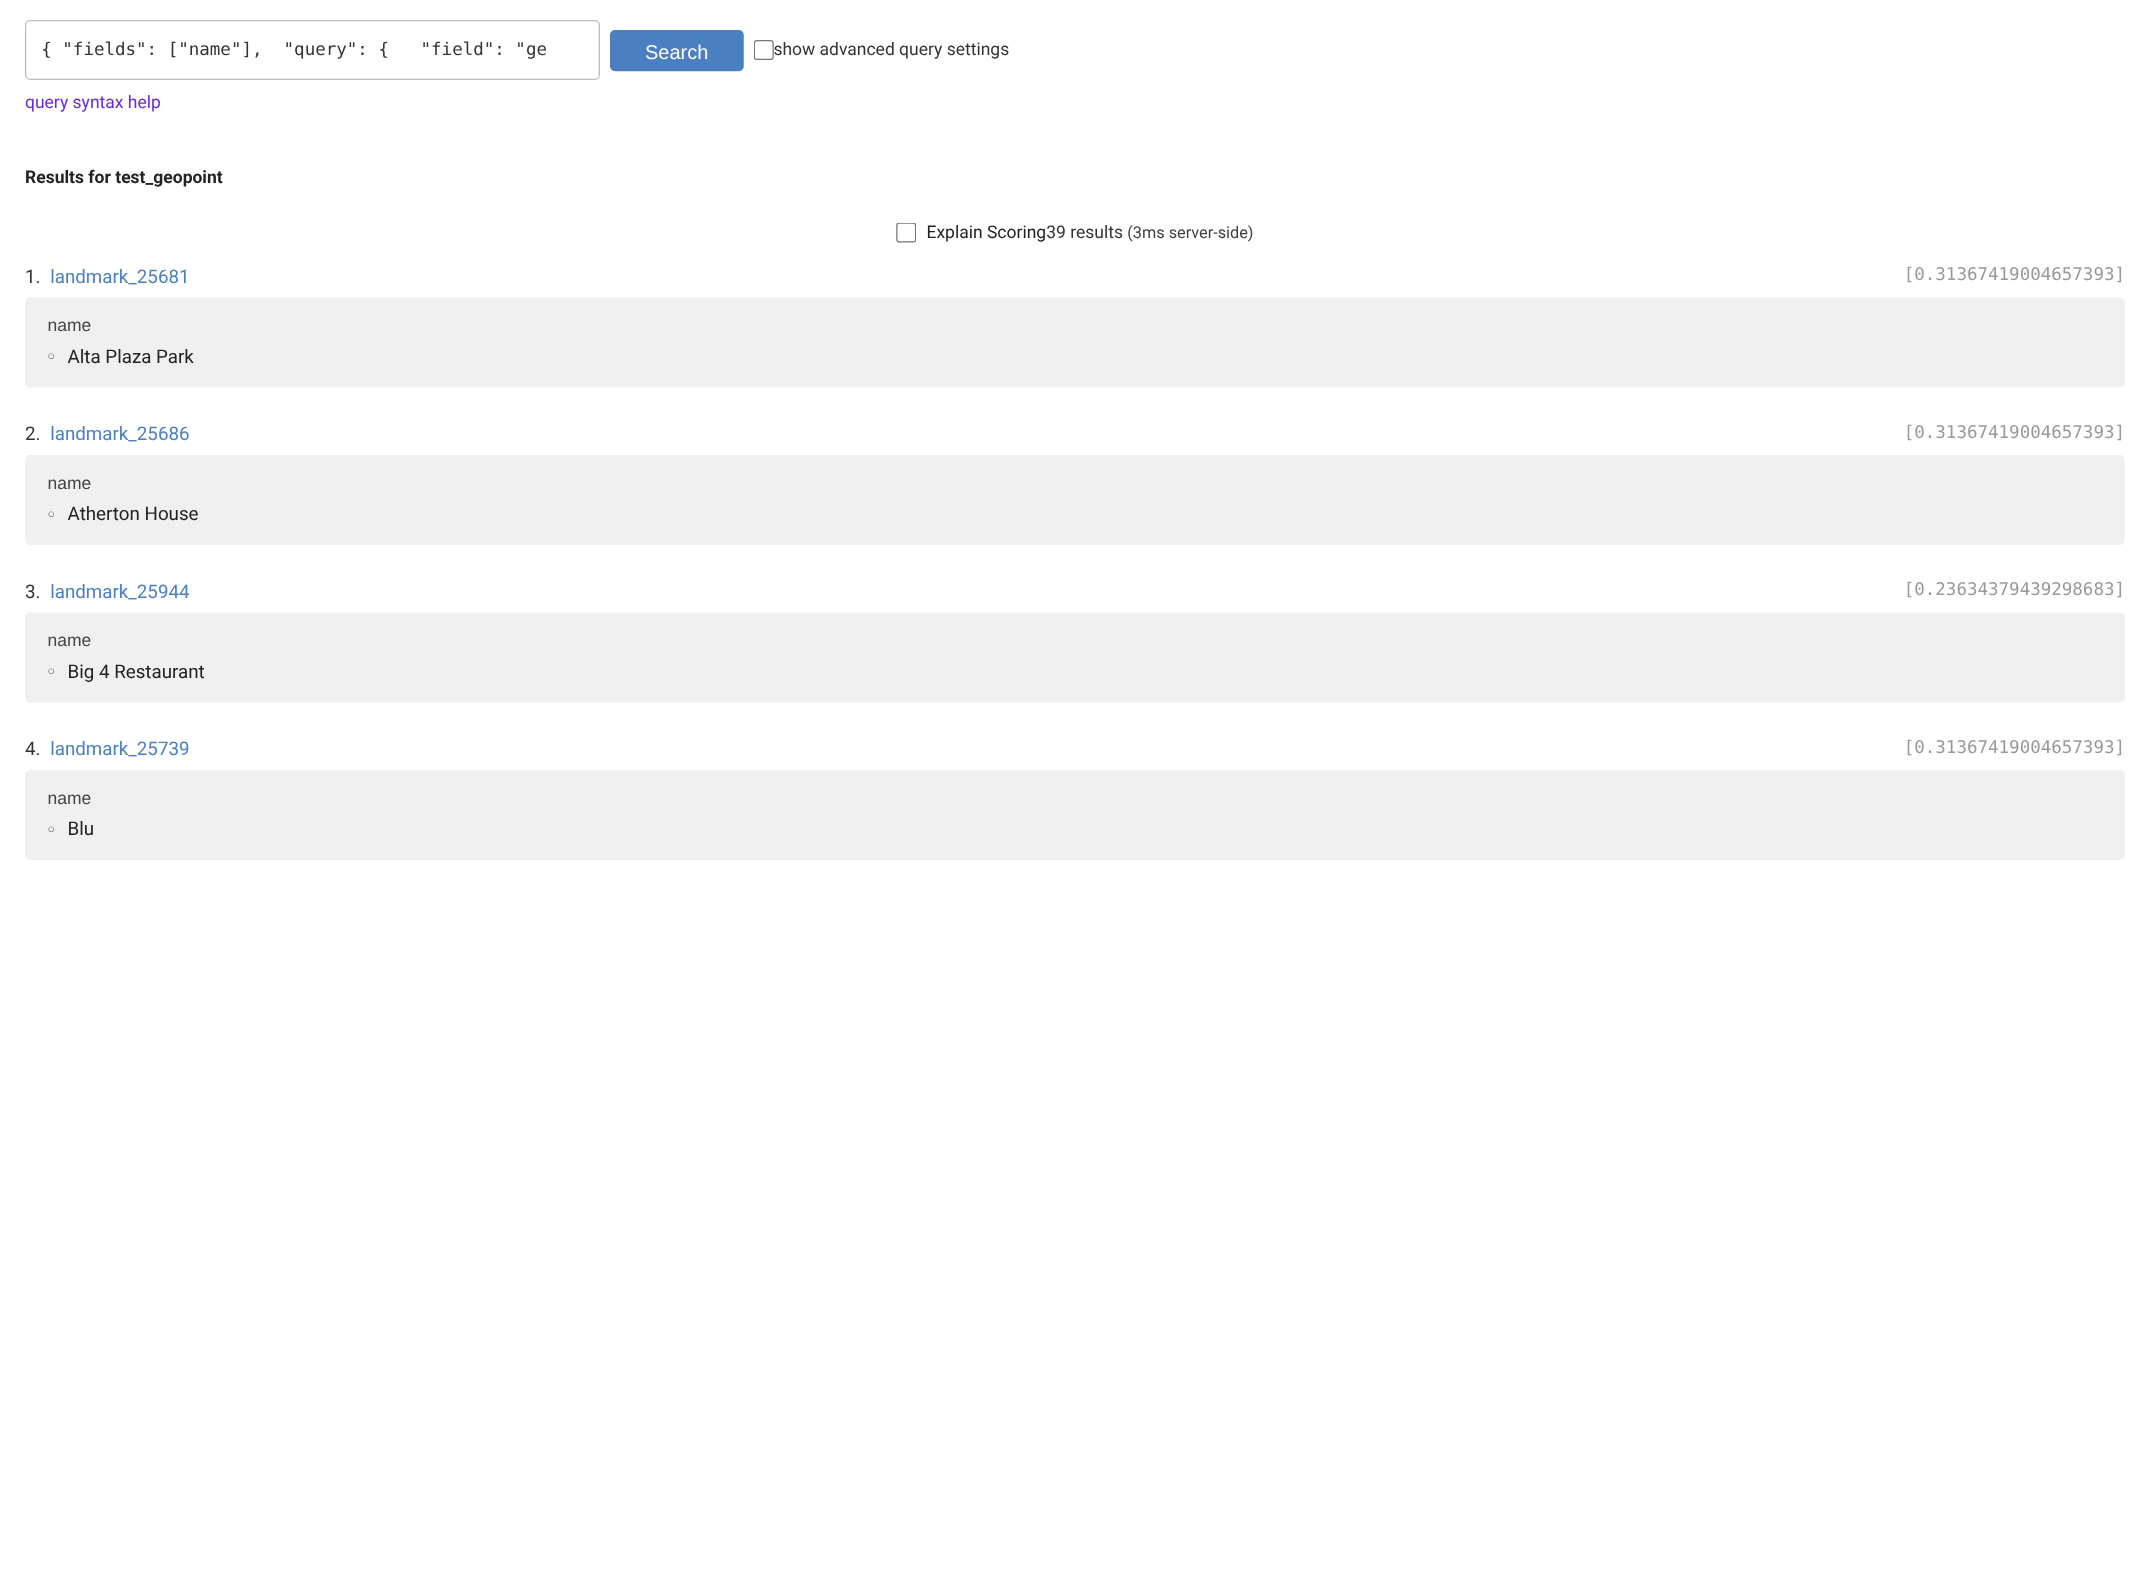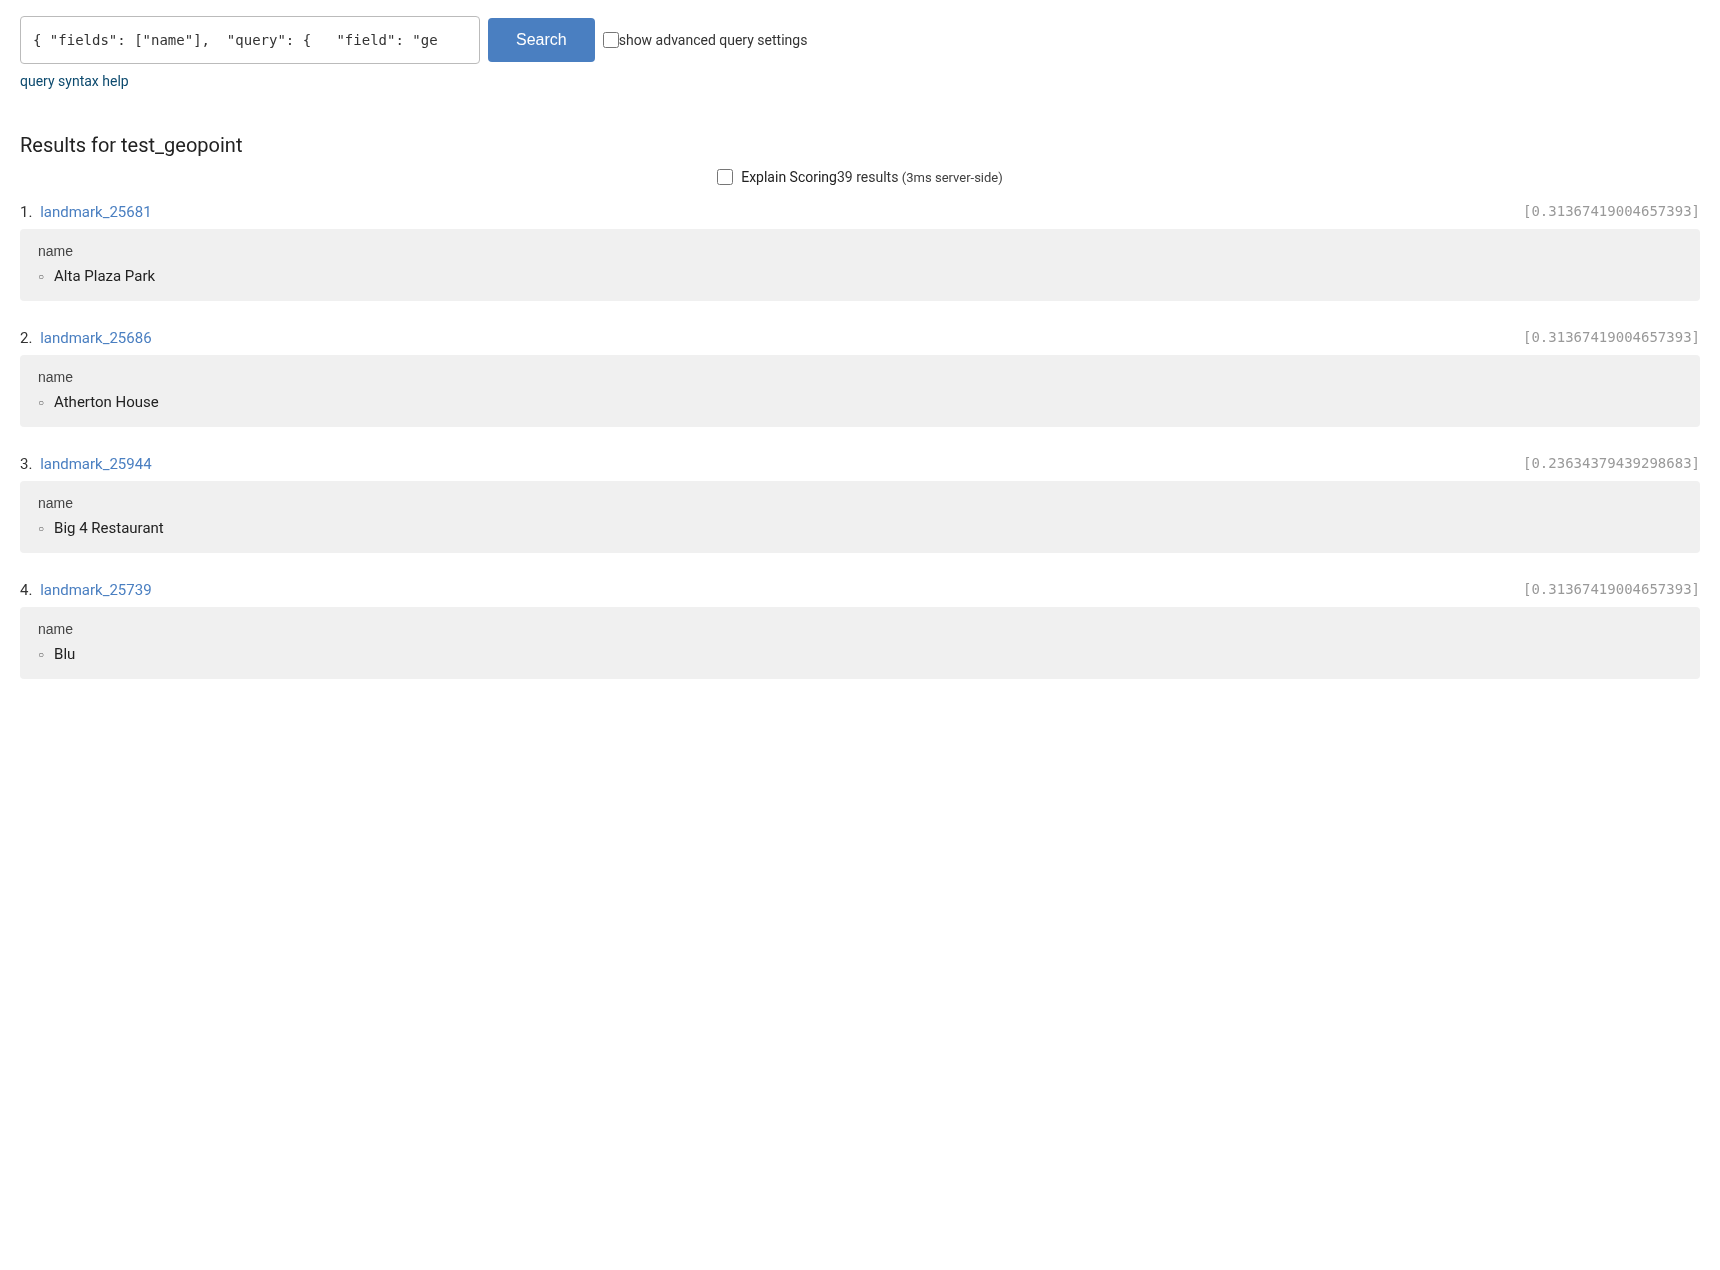--- a/index.html
+++ b/index.html
@@ -27,50 +27,50 @@
       height: 48px;
       outline: none;
     }
     .search-button {
       background: #4a7fc1;
       color: #fff;
       border: none;
       border-radius: 4px;
       padding: 10px 28px;
       font-size: 16px;
-      height: 44px;
+      height: 33px;
       cursor: pointer;
       white-space: nowrap;
     }
     .advanced-settings {
       display: flex;
       align-items: center;
       gap: 0;
       font-size: 14px;
       color: #333;
       cursor: pointer;
       user-select: none;
     }
     .advanced-settings input[type="checkbox"] {
       width: 16px;
       height: 16px;
       cursor: pointer;
     }
     .query-syntax-link {
-      color: #0c4a6e;
+      color: #6d28d9;
       text-decoration: none;
       font-size: 14px;
       margin-bottom: 24px;
       display: inline-block;
       cursor: pointer;
     }
     .results-heading {
-      font-size: 20px;
-      font-weight: normal;
-      margin: 20px 0 12px 0;
+      font-size: 14px;
+      font-weight: bold;
+      margin: 20px 0 28px 0;
     }
     .results-meta-row {
       display: flex;
       align-items: center;
       justify-content: center;
       margin-bottom: 18px;
     }
     .explain-scoring {
       display: flex;
       align-items: center;

